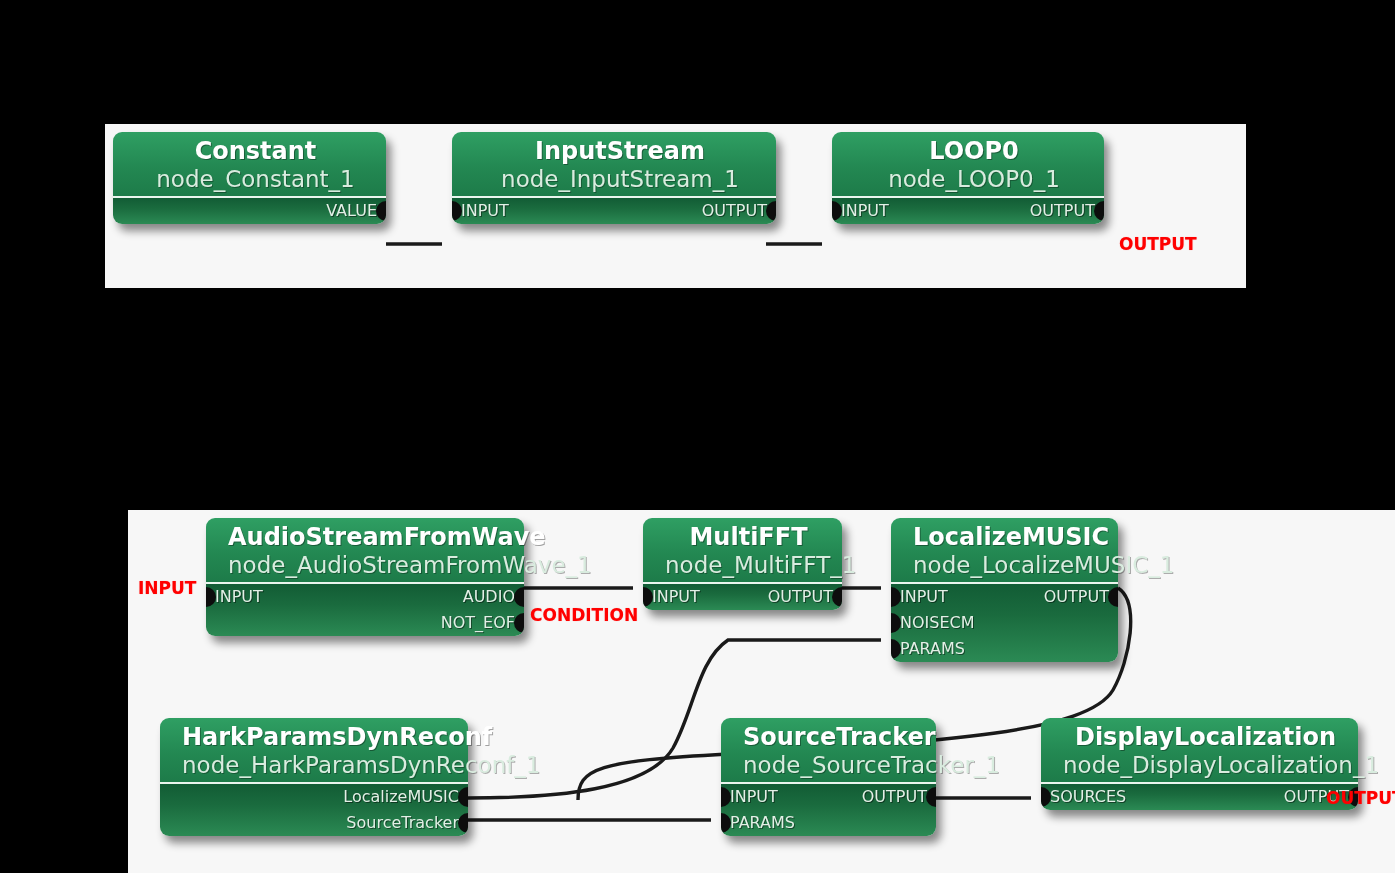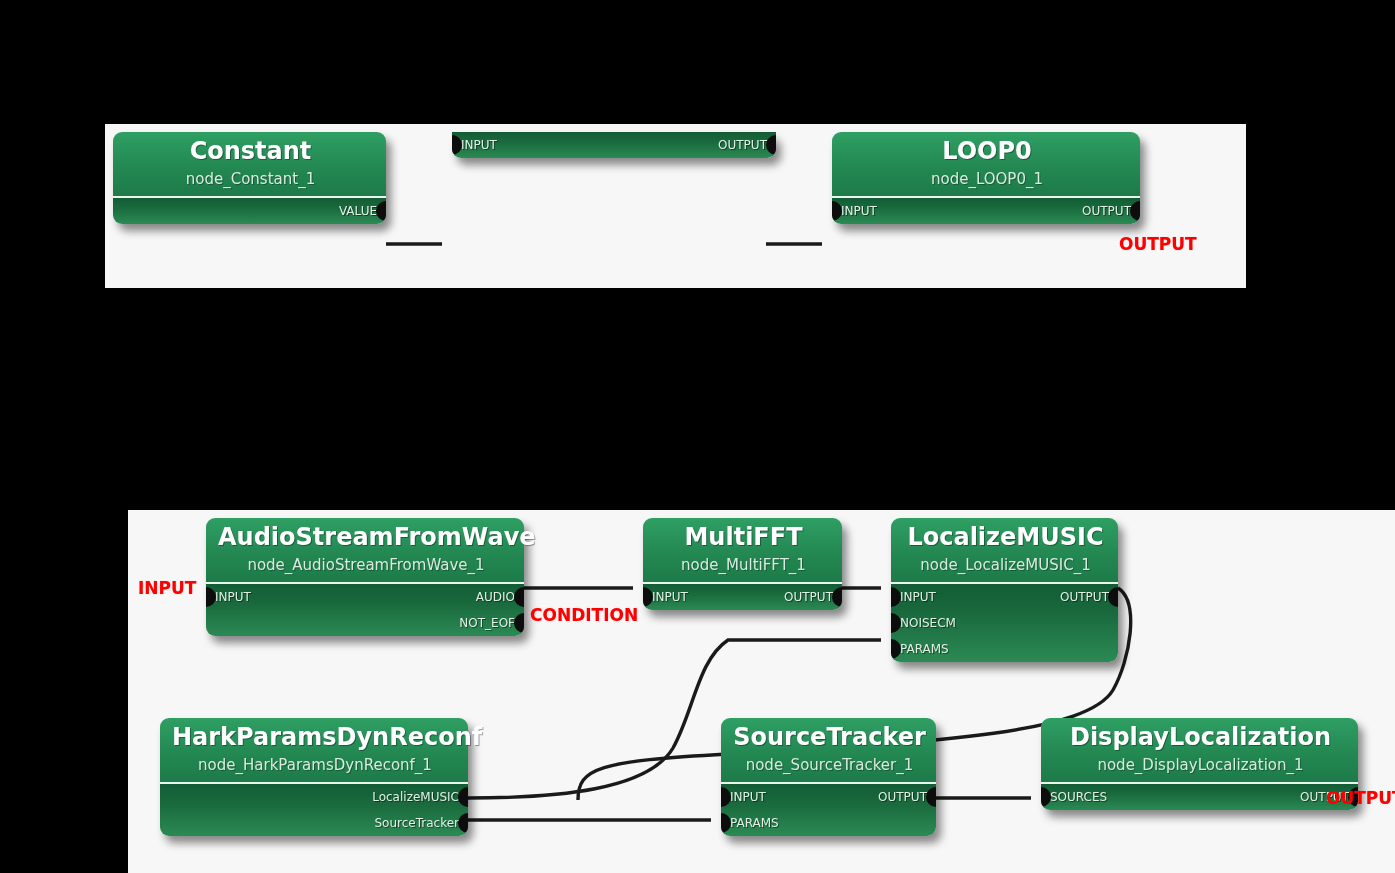--- a/index.html
+++ b/index.html
@@ -51,57 +51,57 @@
   
   .node {
     position: absolute;
     border-radius: 9px;
     box-shadow: 5px 7px 9px rgba(0,0,0,0.45);
     overflow: visible;
   }
   .node-head {
     background: linear-gradient(to bottom, #2f9f63 0%, #238852 55%, #1d7b49 100%);
     border-radius: 9px 9px 0 0;
-    padding: 5px 10px 4px 12px;
+    padding: 5px 10px 4px 22px;
     text-align: center;
     border-bottom: 2px solid #eaf5ee;
     box-sizing: border-box;
   }
   .node-title {
     color: #ffffff;
     font-weight: bold;
     font-size: 24px;
     line-height: 29px;
     text-shadow: 1px 1px 0 rgba(0,0,0,0.35);
     white-space: nowrap;
   }
   .node-subtitle {
     color: #d9ecdf;
-    font-size: 15px;
+    font-size: 23px;
     line-height: 26px;
     white-space: nowrap;
     text-shadow: 1px 1px 0 rgba(0,0,0,0.3);
   }
   .node-body {
     background: linear-gradient(to bottom, #125c35 0%, #1a6b3e 40%, #2b8a54 100%);
     border-radius: 0 0 9px 9px;
     padding: 0;
     overflow: hidden;
   }
   .port-row {
     position: relative;
     height: 26px;
     display: flex;
     align-items: center;
     box-sizing: border-box;
     padding: 0 9px;
   }
   .port-label {
     color: #e2f0e6;
-    font-size: 12px;
+    font-size: 16px;
     line-height: 26px;
     white-space: nowrap;
     text-shadow: 1px 1px 0 rgba(0,0,0,0.45);
   }
   .port-label.left { margin-right: auto; }
   .port-label.right { margin-left: auto; }
 
   
   .dot {
     position: absolute;
@@ -141,31 +141,35 @@
     </div>
     <div class="node-body">
       <div class="port-row">
         <span class="port-label right">VALUE</span>
         <span class="dot" style="right:-10px; top:3px;"></span>
       </div>
     </div>
   </div>
 
   <div class="node" style="left:347px; top:8px; width:324px;">
-    <div class="node-body">
-      <div class="port-row">
-        <span class="port-label left">INPUT</span>
-        <span class="port-label right">OUTPUT</span>
-        <span class="dot" style="left:-10px; top:3px;"></span>
-        <span class="dot" style="right:-10px; top:3px;"></span>
-      </div>
-    </div>
-  </div>
-
-  <div class="node" style="left:727px; top:8px; width:308px;">
+    <div class="node-head">
+      <div class="node-title">InputStream</div>
+      <div class="node-subtitle">node_InputStream_1</div>
+    </div>
+    <div class="node-body">
+      <div class="port-row">
+        <span class="port-label left">INPUT</span>
+        <span class="port-label right">OUTPUT</span>
+        <span class="dot" style="left:-10px; top:3px;"></span>
+        <span class="dot" style="right:-10px; top:3px;"></span>
+      </div>
+    </div>
+  </div>
+
+  <div class="node" style="left:727px; top:8px; width:272px;">
     <div class="node-head">
       <div class="node-title">LOOP0</div>
       <div class="node-subtitle">node_LOOP0_1</div>
     </div>
     <div class="node-body">
       <div class="port-row">
         <span class="port-label left">INPUT</span>
         <span class="port-label right">OUTPUT</span>
         <span class="dot" style="left:-10px; top:3px;"></span>
         <span class="dot" style="right:-10px; top:3px;"></span>

